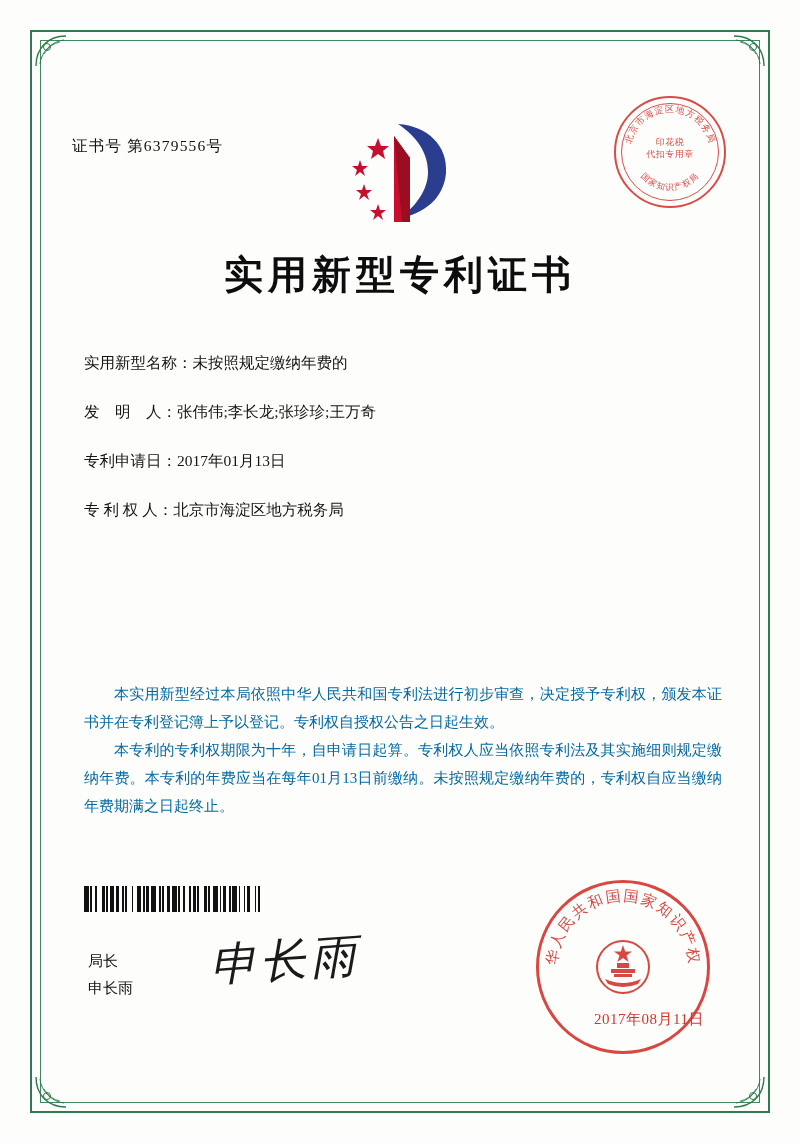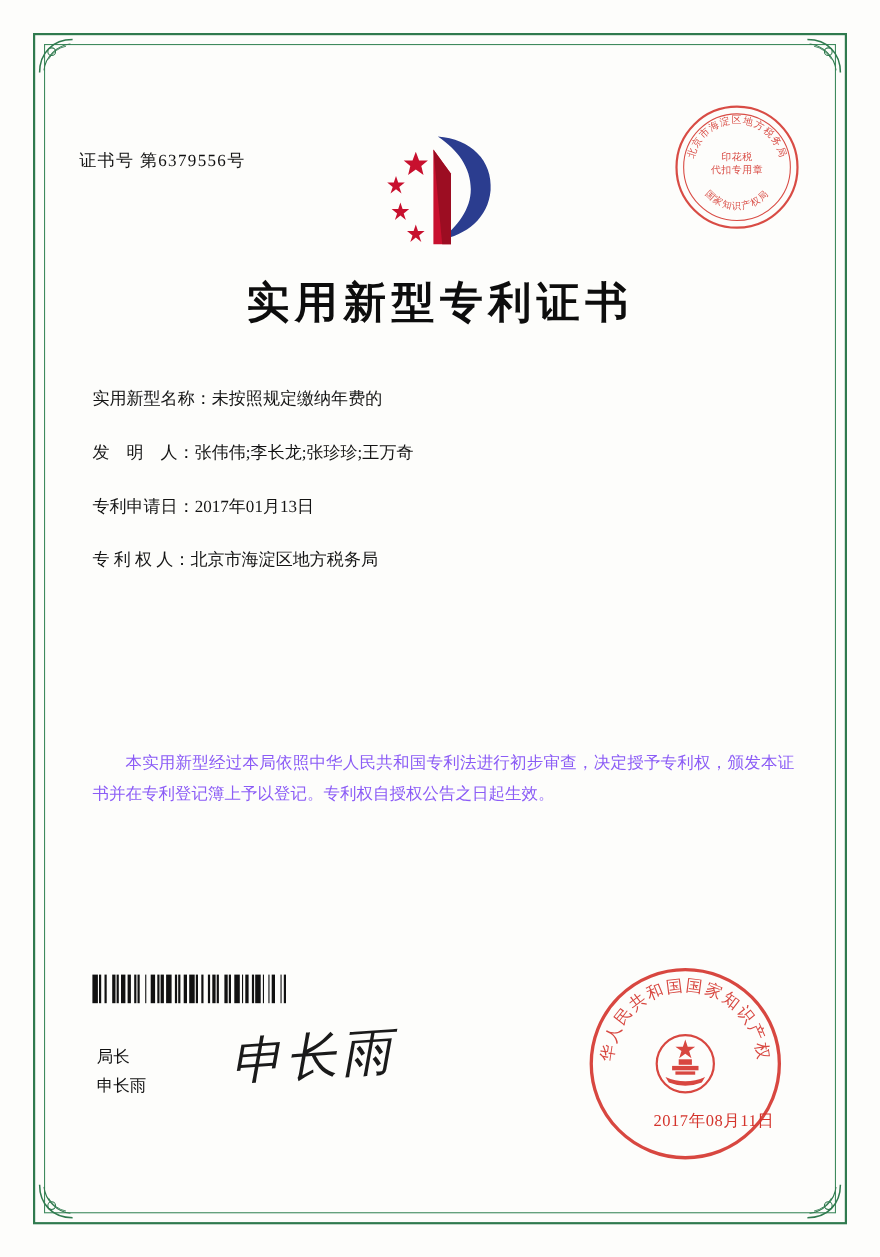--- a/index.html
+++ b/index.html
@@ -135,21 +135,21 @@
     display: inline-block;
   }
 
   .body-text {
     position: absolute;
     left: 84px;
     right: 78px;
     top: 680px;
     font-size: 15px;
     line-height: 28px;
-    color: #8b5cf6;
+    color: #0369a1;
     text-align: justify;
   }
   .body-text p {
     margin: 0;
     text-indent: 2em;
   }
 
   .barcode {
     position: absolute;
     left: 84px;
@@ -320,20 +320,21 @@
     <div class="field">
       <span class="lbl">专利申请日：</span><span class="val">2017年01月13日</span>
     </div>
     <div class="field">
       <span class="lbl">专 利 权 人：</span><span class="val">北京市海淀区地方税务局</span>
     </div>
   </div>
 
   <div class="body-text">
     <p>本实用新型经过本局依照中华人民共和国专利法进行初步审查，决定授予专利权，颁发本证书并在专利登记簿上予以登记。专利权自授权公告之日起生效。</p>
+    <p>本专利的专利权期限为十年，自申请日起算。专利权人应当依照专利法及其实施细则规定缴纳年费。本专利的年费应当在每年01月13日前缴纳。未按照规定缴纳年费的，专利权自应当缴纳年费期满之日起终止。</p>
   </div>
 
   <div class="barcode" id="barcode">
       <i style="width: 4.8px; background: rgb(17, 17, 17);"></i>
       <i style="width: 1.6px; background: transparent;"></i>
       <i style="width: 1.6px; background: rgb(17, 17, 17);"></i>
       <i style="width: 3.2px; background: transparent;"></i>
       <i style="width: 1.6px; background: rgb(17, 17, 17);"></i>
       <i style="width: 4.8px; background: transparent;"></i>
       <i style="width: 3.2px; background: rgb(17, 17, 17);"></i>

